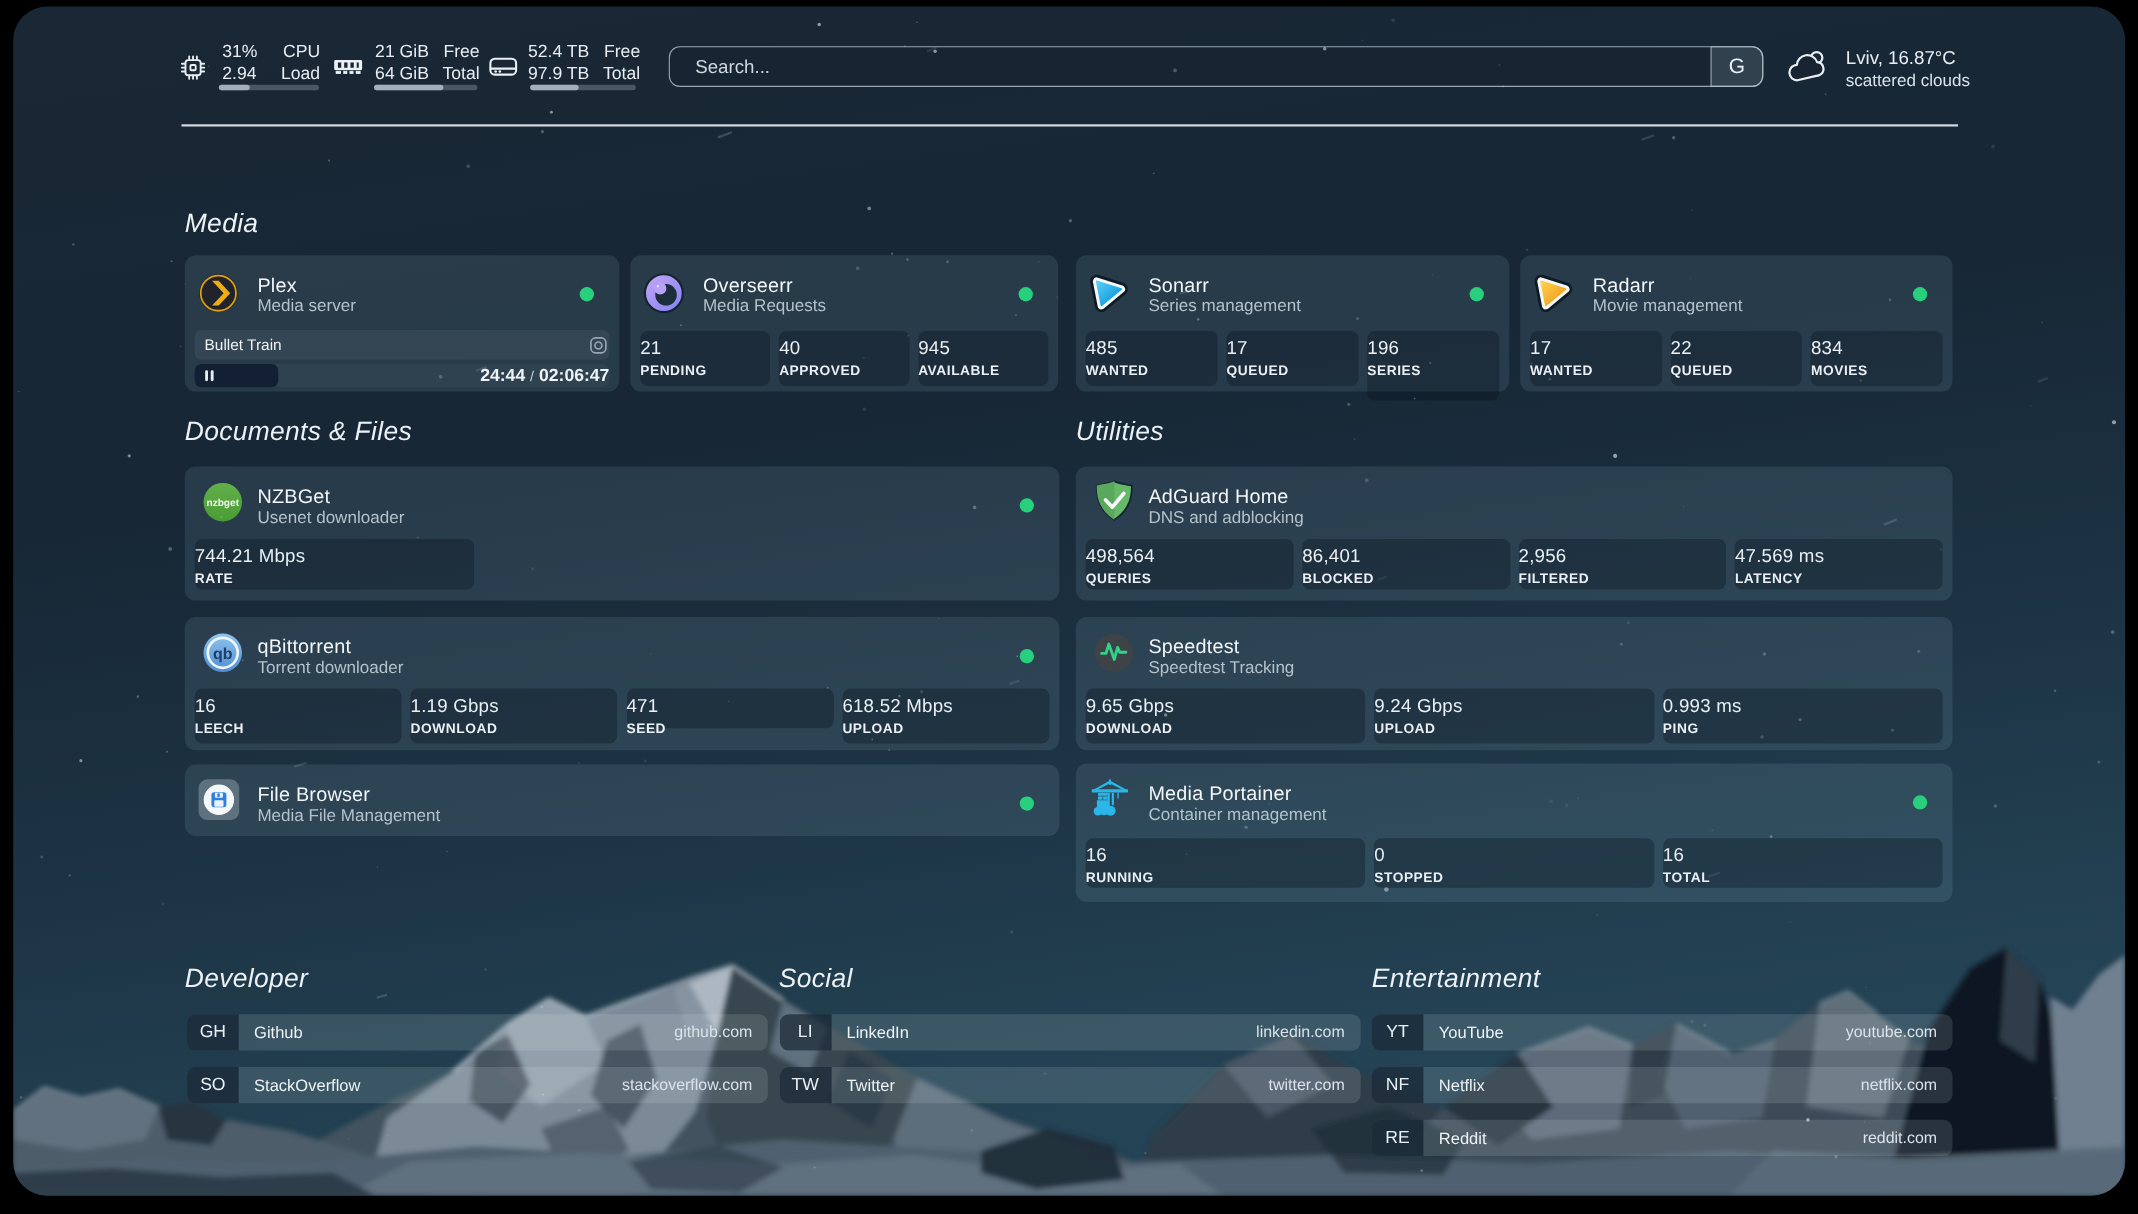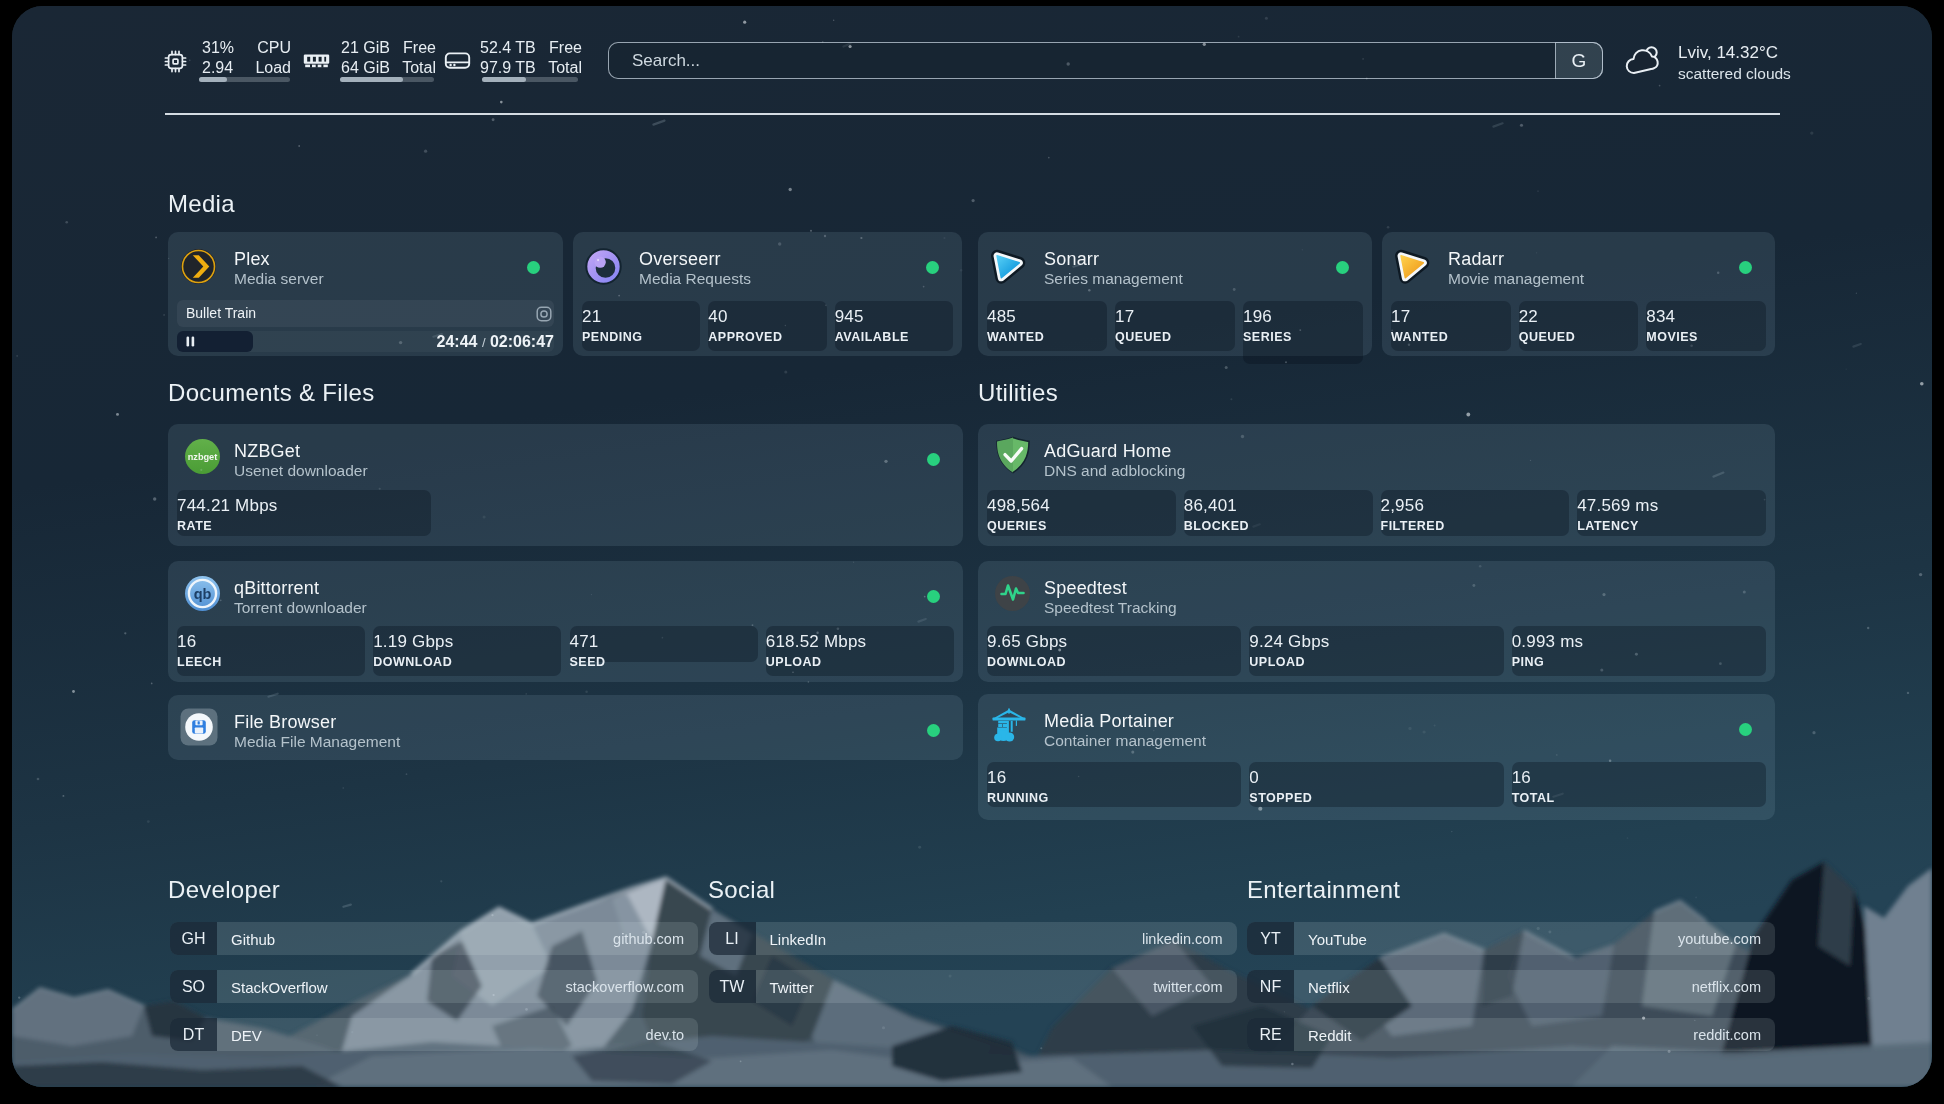--- a/index.html
+++ b/index.html
@@ -7,21 +7,21 @@
 .bg, .snow { position:absolute; left:0; top:0; }
 .snow { pointer-events:none; z-index:50; }
 .lay { position:absolute; left:0; top:0; width:1920px; height:1081px; z-index:10; }
 .card { position:absolute; background:rgba(200,235,255,0.10); border-radius:10px; }
 .ctitle { position:absolute; font-size:18px; font-weight:500; color:#f3f6f8; letter-spacing:0.2px; white-space:nowrap; }
 .csub { position:absolute; font-size:15.5px; color:#b4c2cb; white-space:nowrap; }
 .dot { position:absolute; width:13px; height:13px; border-radius:50%; background:#28d07e; }
 .stat { position:absolute; background:rgba(6,16,28,0.33); border-radius:7px; text-align:left; color:#eaf0f5; }
 .sv { font-size:17px; margin-top:6px; letter-spacing:0.2px; }
 .sl { font-size:12.5px; font-weight:bold; margin-top:3px; letter-spacing:0.5px; }
-.h2 { position:absolute; font-size:24px; font-weight:500; color:#ebf1f5; letter-spacing:0.3px; white-space:nowrap; }
+.h2 { position:absolute; font-size:24px; font-weight:500; color:#ebf1f5; letter-spacing:0.3px; white-space:nowrap;font-style:italic; }
 .sys { position:absolute; font-size:16px; color:#e7edf2; line-height:20px; white-space:pre; }
 .sysr { text-align:right; }
 .pbar { position:absolute; height:5px; border-radius:2.5px; background:rgba(222,233,240,0.25); }
 .pfill { height:5px; border-radius:2.5px; background:#a3b0bb; }
 .bm { position:absolute; background:rgba(235,245,250,0.13); border-radius:8px; color:#eef3f7; }
 .bma { position:absolute; left:0; top:0; width:47px; height:33px; background:rgba(16,30,44,0.68); border-radius:8px 0 0 8px; font-size:16px; color:#e9f0f5; text-align:center; line-height:33px; }
 .bmn { position:absolute; left:61px; top:8.5px; font-size:15px; white-space:nowrap; }
 .bmd { position:absolute; right:14px; top:9px; font-size:14.5px; color:#dae3ea; }
 </style></head><body>
 <div class="screen">
@@ -148,21 +148,21 @@
 <div class="pbar" style="left:470px;top:71px;width:96px">
         <div class="pfill" style="width:46%"></div>
       </div>
 <div style="position:absolute;left:596px;top:36px;width:995px;height:37px;border:1.5px solid rgba(185,198,209,0.8);border-radius:10px;background:rgba(22,35,47,0.45)"></div>
 <div style="position:absolute;left:620px;top:45px;font-size:17px;color:#cfd9e0">Search...</div>
 <div style="position:absolute;left:1543px;top:36px;width:48px;height:37px;border:1.5px solid rgba(185,198,209,0.8);border-radius:0 10px 10px 0;background:rgba(130,150,168,0.25);color:#e9f0f5;font-size:19px;text-align:center;line-height:36px">G</div>
 <svg style="position:absolute;left:1611px;top:36px" width="40" height="40" viewBox="0 0 40 40">
 <circle cx="28.5" cy="10.5" r="5.2" fill="none" stroke="#e9eff4" stroke-width="2"></circle>
 <path d="M11,31 a7,7 0 1 1 -0.5-14 a9.5,9.5 0 0 1 18.4-2.6 a6.2,6.2 0 0 1 2.2,11.8 q-1.2,0.8 -3,0.8 Z" fill="#182431" stroke="#e9eff4" stroke-width="2" stroke-linejoin="round"></path>
 </svg>
-<div class="sys" style="left:1666px;top:37px;font-size:17px">Lviv, 14.32°C</div>
+<div class="sys" style="left:1666px;top:37px;font-size:17px">Lviv, 16.87°C</div>
 <div class="sys" style="left:1666px;top:58px;font-size:15.5px;color:#dbe4ea">scattered clouds</div>
 <div style="position:absolute;left:153px;top:107px;width:1615px;height:2px;background:rgba(233,240,245,0.9)"></div>
 <div class="h2" style="left:156px;top:184px">Media</div>
 <div class="card" style="left:156px;top:226px;width:395px;height:124px"></div>
       <svg style="position:absolute;left:168px;top:242px" width="37" height="37" viewBox="0 0 37 37">
 <circle cx="18.5" cy="18.5" r="17.4" fill="#20242a"></circle>
 <circle cx="18.5" cy="18.5" r="16" fill="none" stroke="#dda10f" stroke-width="1.6"></circle>
 <path d="M12.8,7.2 L18.8,7.2 L29.3,18.5 L18.8,29.8 L12.8,29.8 L23.3,18.5 Z" fill="#efad10"></path>
 </svg>
       <div class="ctitle" style="left:222px;top:243px">Plex</div>
@@ -414,25 +414,20 @@
 <div class="h2" style="left:1235px;top:870px">Entertainment</div>
 <div class="bm" style="left:158px;top:916px;width:528px;height:33px">
         <div class="bma">GH</div>
         <div class="bmn">Github</div>
         <div class="bmd">github.com</div>
       </div>
 <div class="bm" style="left:158px;top:964px;width:528px;height:33px">
         <div class="bma">SO</div>
         <div class="bmn">StackOverflow</div>
         <div class="bmd">stackoverflow.com</div>
-      </div>
-<div class="bm" style="left:158px;top:1012px;width:528px;height:33px">
-        <div class="bma">DT</div>
-        <div class="bmn">DEV</div>
-        <div class="bmd">dev.to</div>
       </div>
 <div class="bm" style="left:696.5px;top:916px;width:528px;height:33px">
         <div class="bma">LI</div>
         <div class="bmn">LinkedIn</div>
         <div class="bmd">linkedin.com</div>
       </div>
 <div class="bm" style="left:696.5px;top:964px;width:528px;height:33px">
         <div class="bma">TW</div>
         <div class="bmn">Twitter</div>
         <div class="bmd">twitter.com</div>

